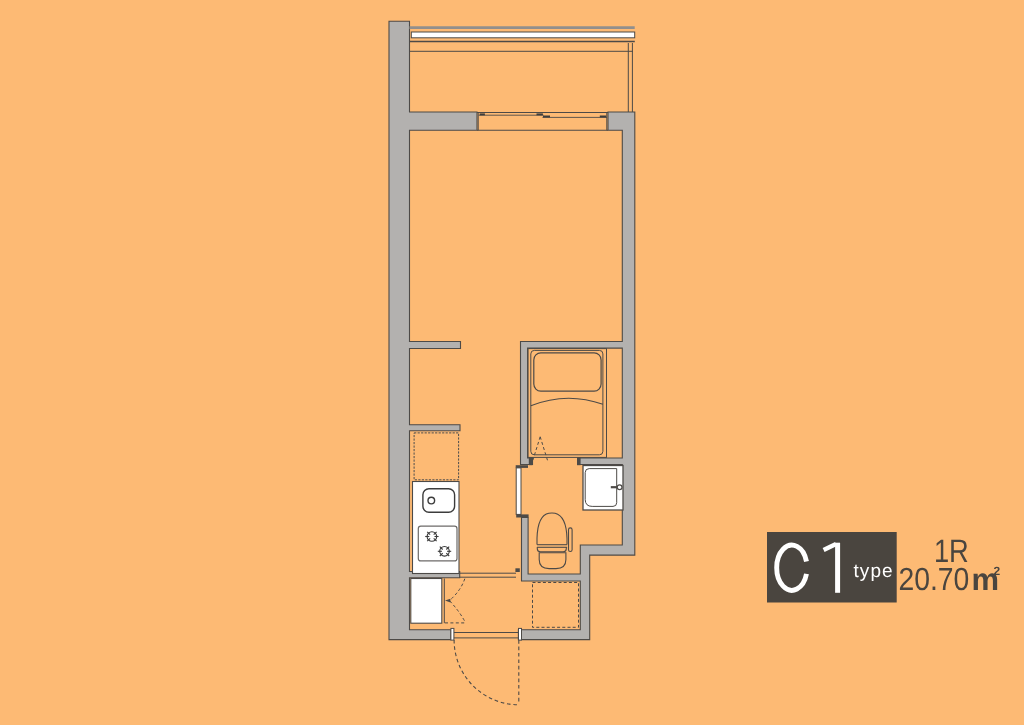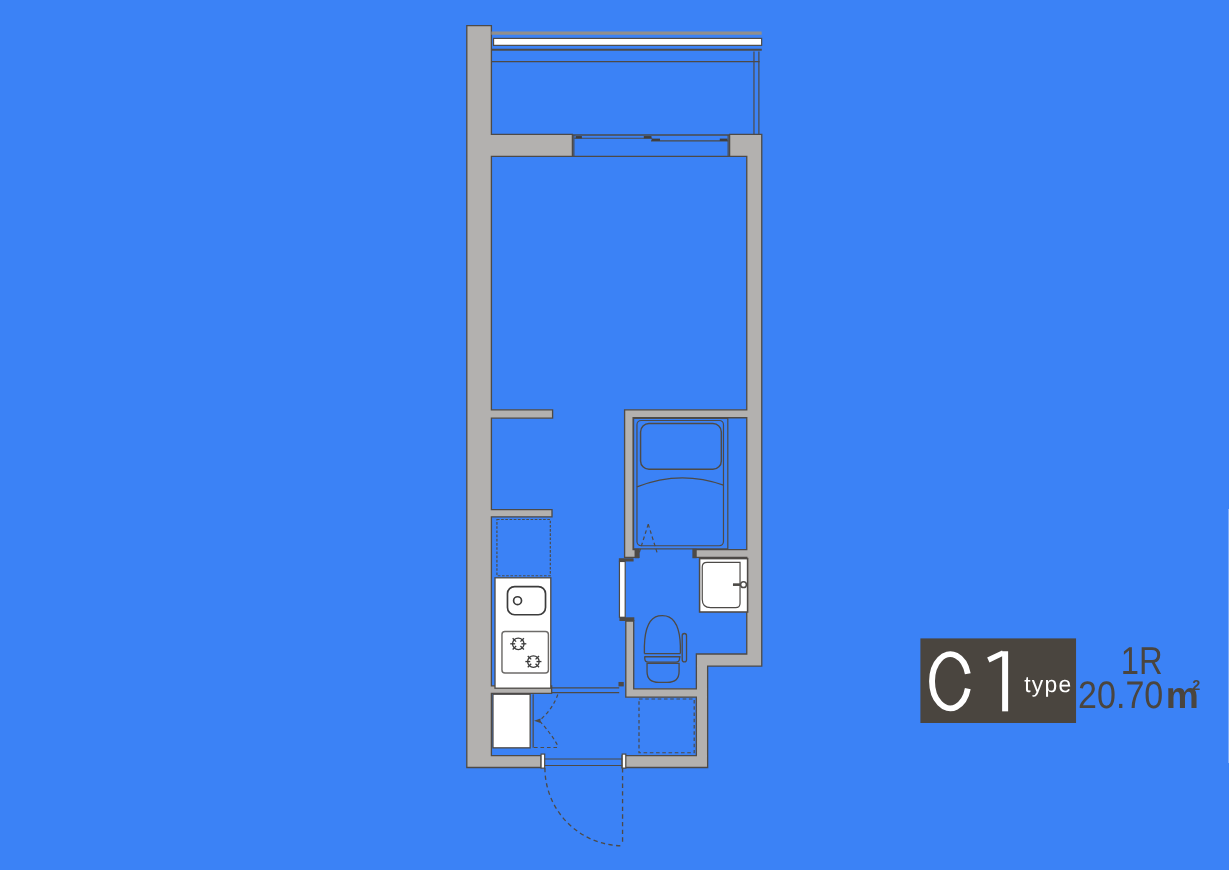--- a/index.html
+++ b/index.html
@@ -1,16 +1,16 @@
 <!DOCTYPE html>
 <html><head>
 <meta charset="utf-8">
 <style>
 html,body{margin:0;padding:0;background:#fff;}
-#page{position:relative;width:1024px;height:725px;background:#3b82f6;overflow:hidden;
+#page{position:relative;width:1024px;height:725px;background:#fdba74;overflow:hidden;
 font-family:"Liberation Sans",sans-serif;-webkit-font-smoothing:antialiased;text-rendering:geometricPrecision;}
 </style>
 </head>
 <body>
 <div id="page">
 <svg width="1024" height="725" viewBox="0 0 1024 725">
 
 <g fill="#b3b1af" stroke="#4d4a47" stroke-width="1.1" stroke-linejoin="miter">
 
   <path d="M389,21.3 L409.5,21.3 L409.5,112 L477,112 L477,130.3 L409.5,130.3

